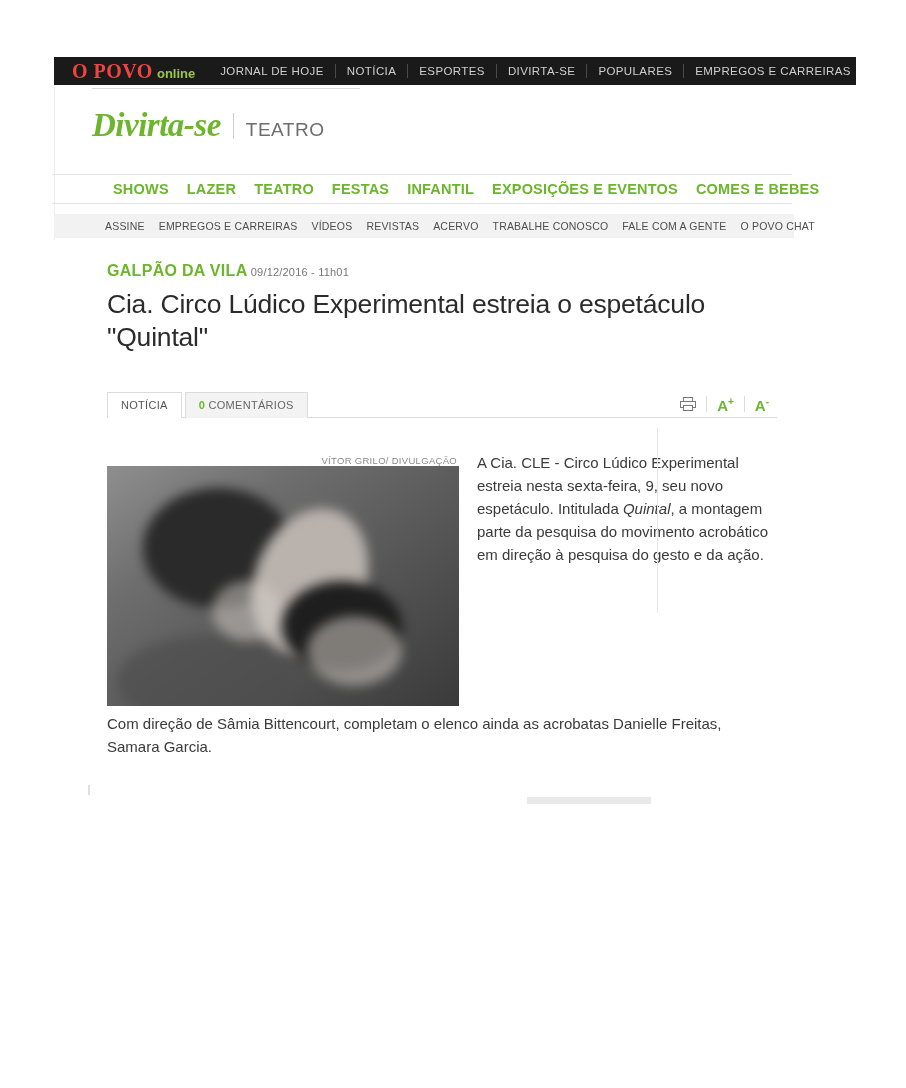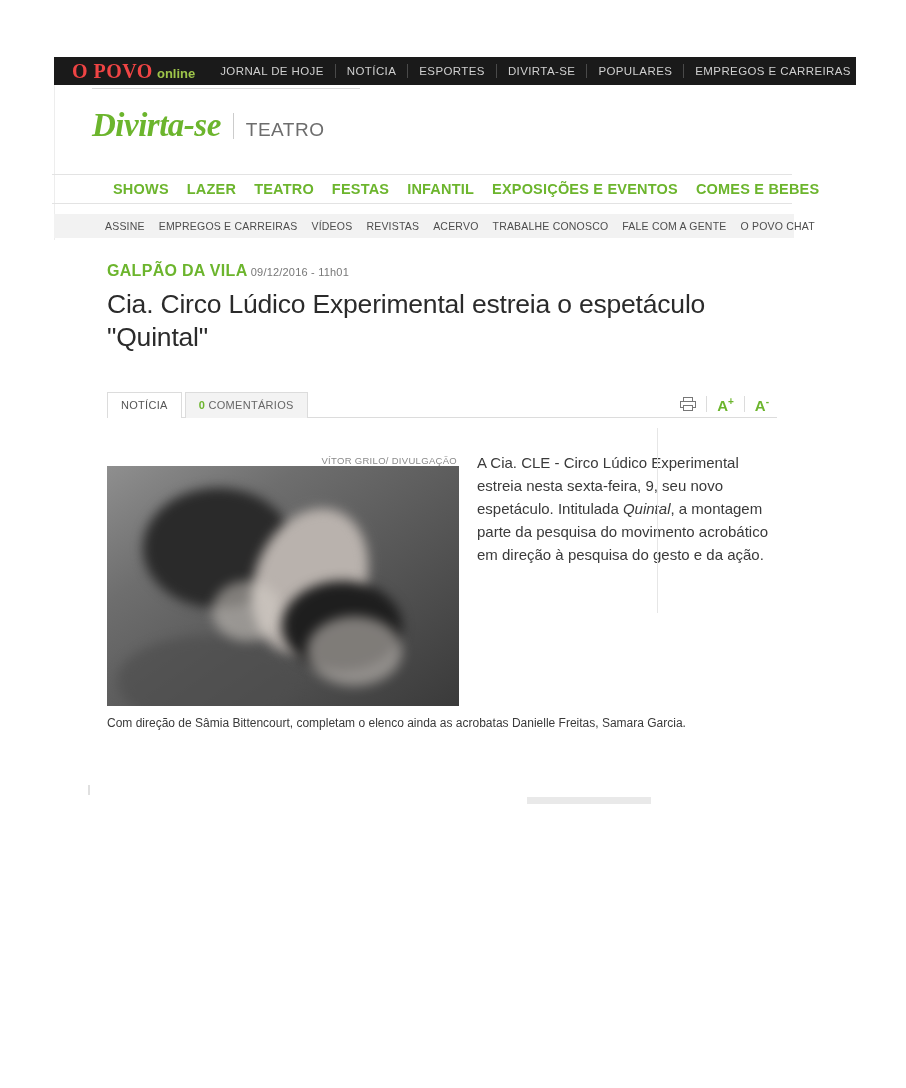--- a/index.html
+++ b/index.html
@@ -275,21 +275,21 @@
   .b5 { width: 180px; height: 90px;  background: #4e4e4e; left: 10px;  top: 170px; opacity:.7; }
   .b6 { width: 70px;  height: 60px;  background: #d6d0c9; left: 105px; top: 115px; opacity:.5; }
 
   .lead {
     font-size: 15px;
     line-height: 23px;
     color: #3a3a3a;
   }
   .lead em { font-style: italic; }
   .para {
-    font-size: 12px;
+    font-size: 15px;
     line-height: 23px;
     color: #3a3a3a;
     margin: 0 0 17px 0;
   }
   .clearer { clear: both; height: 0; }
 
   .servico-block { margin-top: 34px; }
   .servico-title {
     font-size: 15px;
     color: #3a3a3a;

